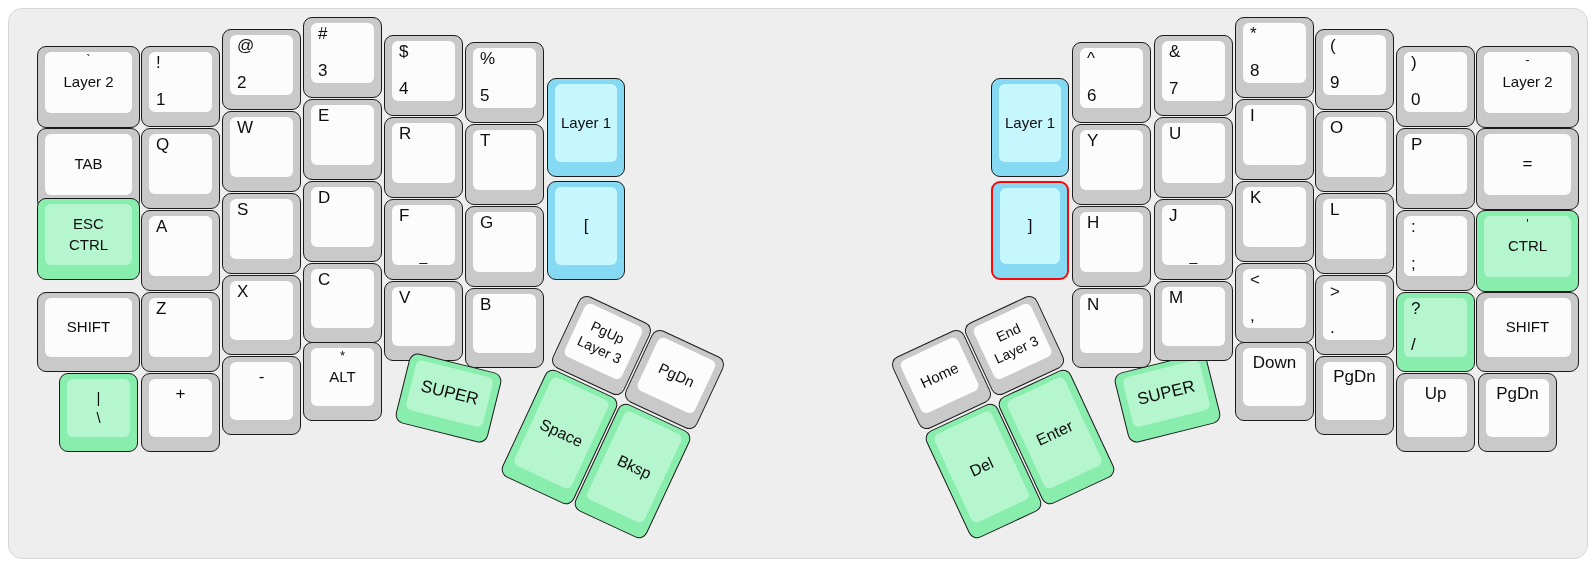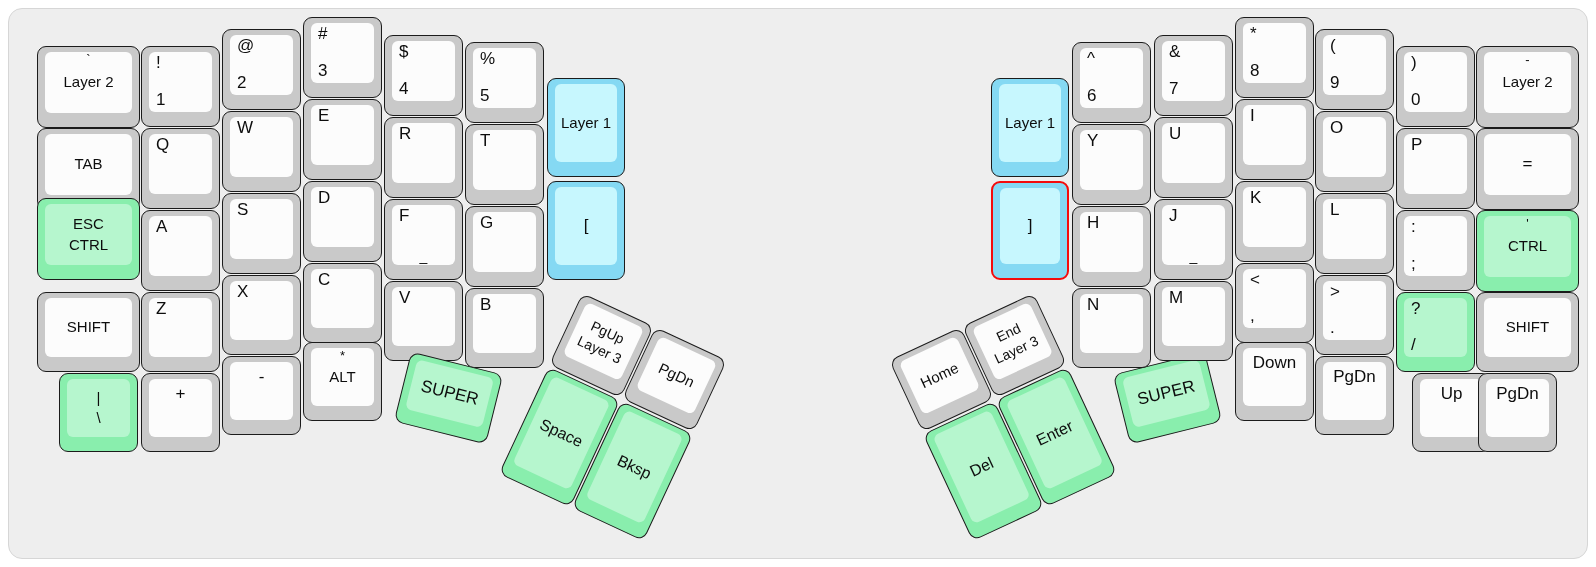--- a/index.html
+++ b/index.html
@@ -374,21 +374,21 @@
       <span class="lg tl">:</span>
       <span class="lg bl">;</span>
     </div>
   </div>
 <div class="key green" style="left: 1396px; top: 292px; width: 79px; height: 80px;">
     <div class="cap">
       <span class="lg tl">?</span>
       <span class="lg bl">/</span>
     </div>
   </div>
-<div class="key white" style="left: 1396px; top: 373px; width: 79px; height: 79px; margin-left: 16px;">
+<div class="key white" style="left: 1396px; top: 373px; width: 79px; height: 79px;">
     <div class="cap">
       <span class="lg t">Up</span>
     </div>
   </div>
 <div class="key white" style="left: 1476px; top: 46px; width: 103px; height: 82px;">
     <div class="cap">
       <span class="lg tc">-</span>
       <div class="lg c"><div>Layer 2</div></div>
     </div>
   </div>

